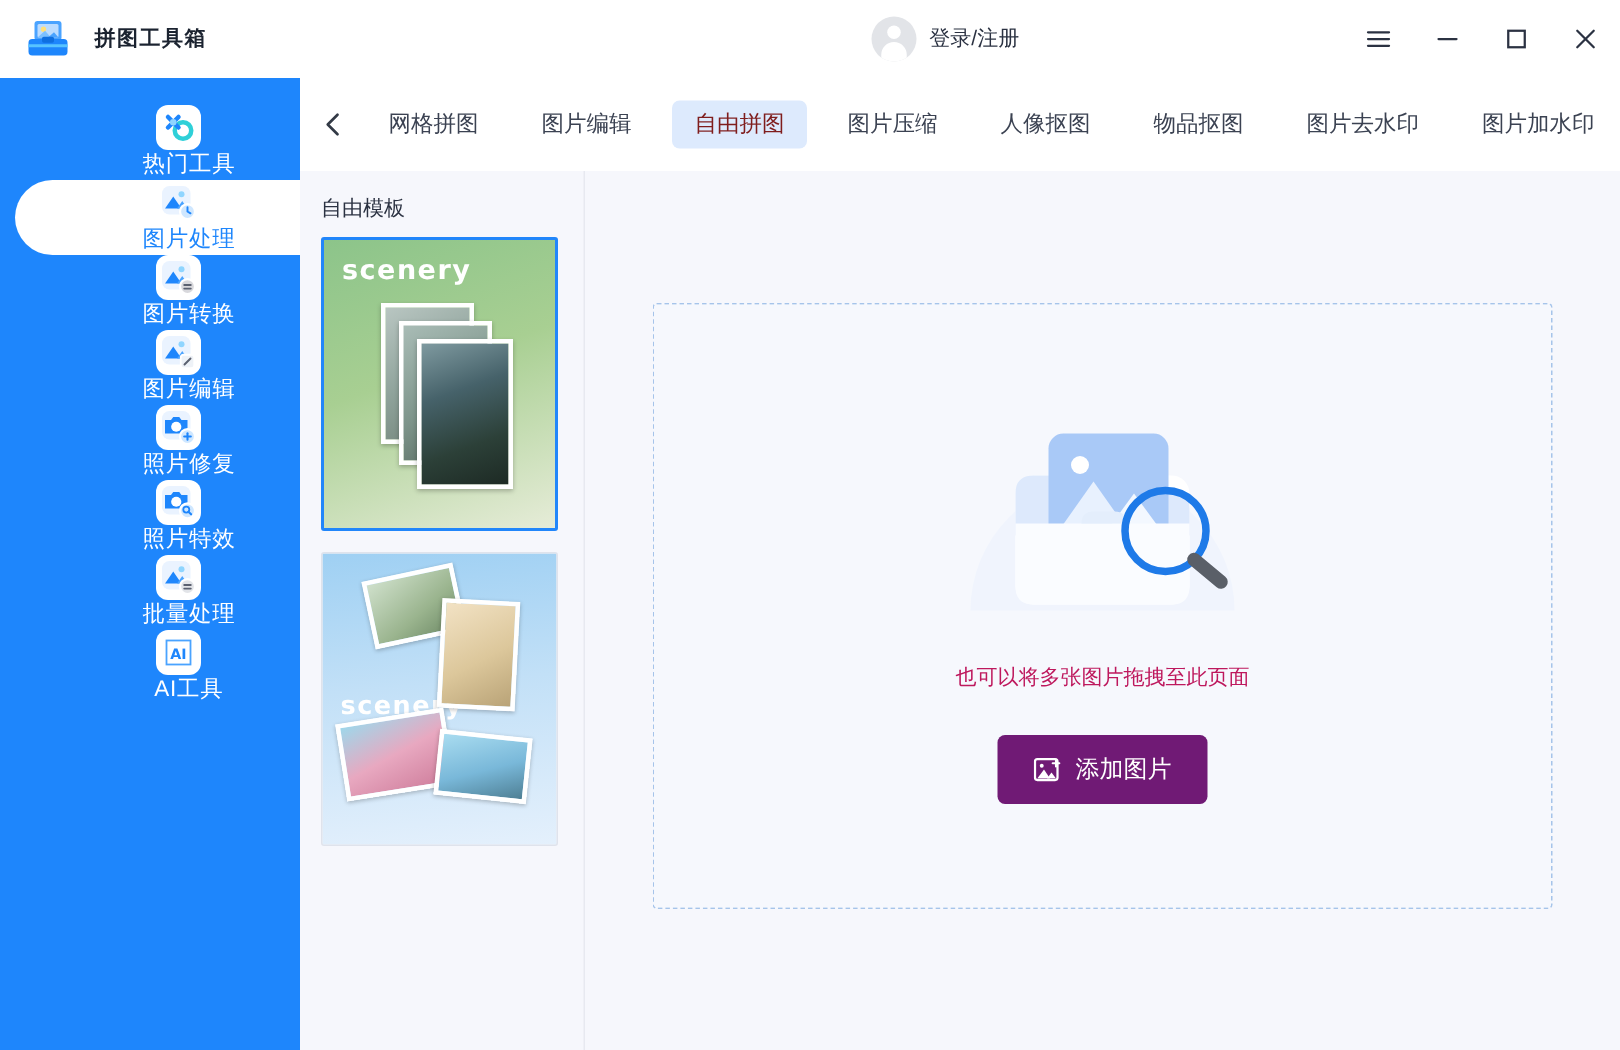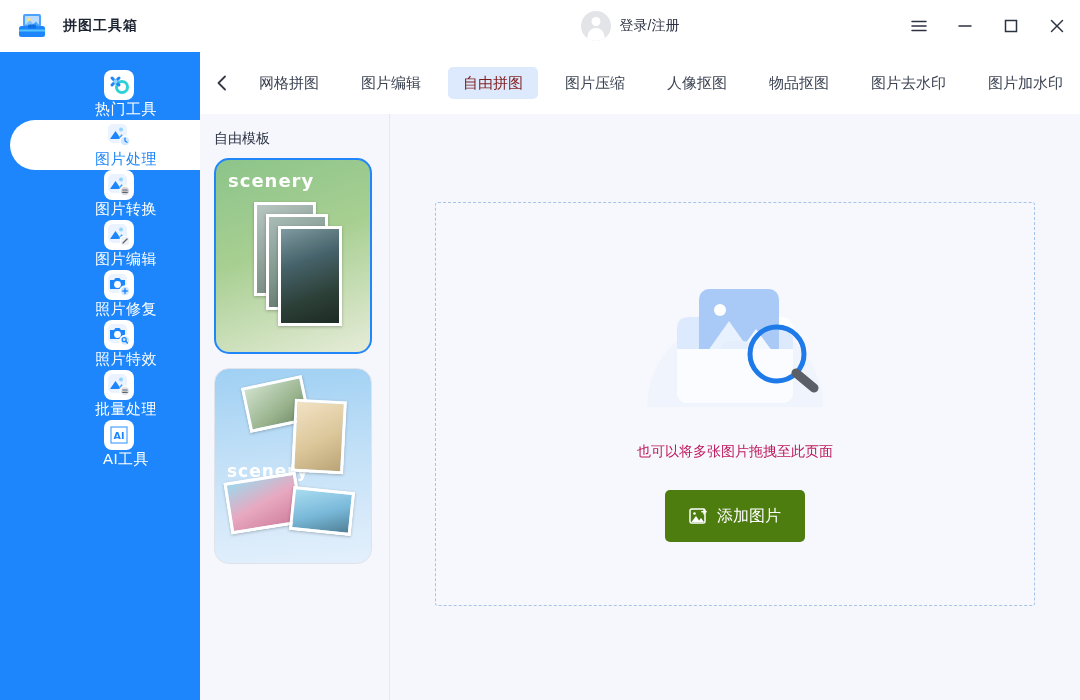--- a/index.html
+++ b/index.html
@@ -107,21 +107,21 @@
   .tmpl-panel {
     position: absolute; left: 200px; top: 114px; width: 190px; height: 586px;
     background: #f6f7fc; border-right: 1px solid #e7e9f0;
     box-sizing: border-box;
   }
   .tmpl-title {
     margin: 16px 0 10px 14px; font-size: 14px; color: #2b3242;
   }
   .tmpl-card {
     position: relative; margin: 0 0 14px 14px; width: 158px; height: 196px;
-    border-radius: 15px; overflow: hidden; box-sizing: border-box;
+    border-radius: 2px; overflow: hidden; box-sizing: border-box;
     border: 1px solid #dfe3ec; cursor: default;
   }
   .tmpl-card.selected { border: 2px solid #2186fa; }
 
   .tm1 { background: linear-gradient(160deg,#8cc48a 0%,#a8cf92 45%,#e6ecd8 100%); }
   .tm2 { background: linear-gradient(175deg,#9fd0f3 0%,#c2e0f7 45%,#e4f0fc 100%); }
   .scenery-word {
     position: absolute; font-family: "DejaVu Sans", sans-serif;
     font-weight: bold; color: #ffffff; letter-spacing: 1px;
   }
@@ -151,21 +151,21 @@
     border: 1px dashed #a6c4ea; border-radius: 3px; background: #f6f8fd;
     box-sizing: border-box;
   }
   .illus { position: absolute; left: 50%; top: 54px; transform: translateX(-50%); }
   .drop-hint {
     position: absolute; left: 0; right: 0; top: 240px; text-align: center;
     font-size: 14px; color: #be185d;
   }
   .add-btn {
     position: absolute; left: 50%; top: 287px; transform: translateX(-50%);
-    height: 52px; padding: 0 24px; border-radius: 5px; background: #4d7c0f;
+    height: 46px; padding: 0 24px; border-radius: 5px; background: #701a75;
     color: #ffffff; font-size: 16px; display: flex; align-items: center;
     cursor: default; border: none;
     font-family: "Liberation Sans", sans-serif;
   }
   .add-btn .bico { margin-right: 9px; display: flex; }
 </style>
 </head>
 <body>
 
 <div class="app">

